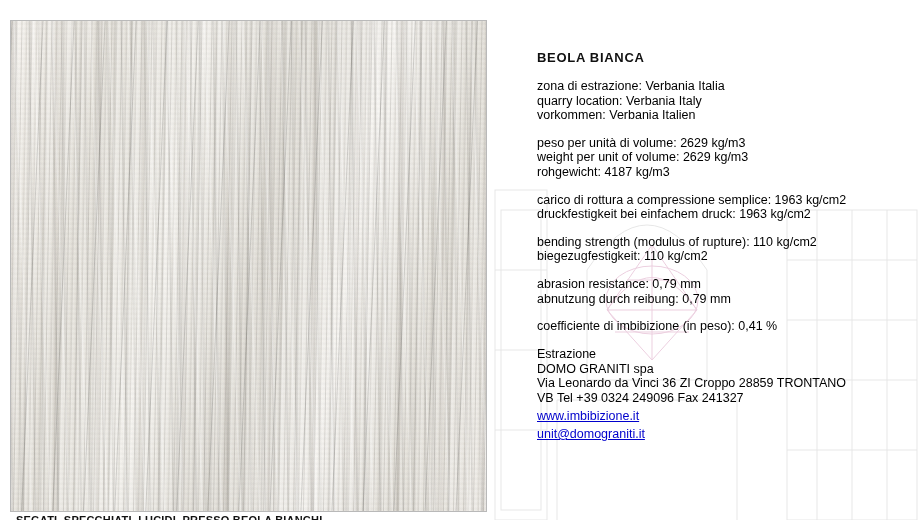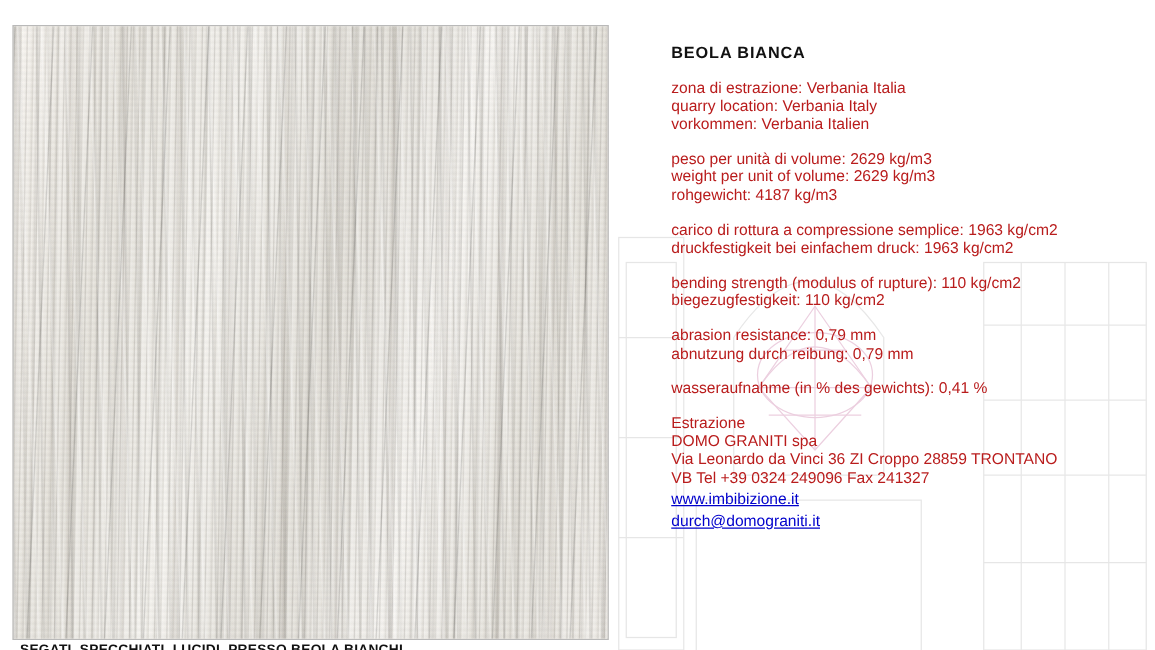--- a/index.html
+++ b/index.html
@@ -70,37 +70,37 @@
     height: 370px;
     overflow: hidden;
     pointer-events: none;
     opacity: 0.5;
   }
 
   
   .info {
     position: absolute;
     left: 537px;
-    top: 34px;
+    top: 50px;
     width: 380px;
   }
   .title {
     font-size: 13px;
     font-weight: bold;
     letter-spacing: 0.7px;
     color: #111;
     margin: 0 0 14px 0;
   }
   .block {
     margin-bottom: 13px;
   }
   .line {
     font-size: 12.5px;
     line-height: 14.6px;
-    color: #b91c1c;
+    color: #000000;
     white-space: nowrap;
   }
   .line.wrap { white-space: normal; }
   .contact {
     margin-top: 2px;
   }
   .contact .line { line-height: 14.8px; }
   a.link {
     color: #0000cc;
     text-decoration: underline;
@@ -174,24 +174,24 @@
     <div class="line">bending strength (modulus of rupture): 110 kg/cm2</div>
     <div class="line">biegezugfestigkeit: 110 kg/cm2</div>
   </div>
 
   <div class="block">
     <div class="line">abrasion resistance: 0,79 mm</div>
     <div class="line">abnutzung durch reibung: 0,79 mm</div>
   </div>
 
   <div class="block">
-    <div class="line">wasseraufnahme (in % des gewichts): 0,41 %</div>
+    <div class="line">coefficiente di imbibizione (in peso): 0,41 %</div>
   </div>
 
   <div class="contact">
     <div class="line">Estrazione</div>
     <div class="line">DOMO GRANITI spa</div>
     <div class="line">Via Leonardo da Vinci 36 ZI Croppo 28859 TRONTANO</div>
     <div class="line">VB Tel +39 0324 249096 Fax 241327</div>
     <div><a class="link" href="#">www.imbibizione.it</a></div>
-    <div><a class="link" href="#">durch@domograniti.it</a></div>
+    <div><a class="link" href="#">unit@domograniti.it</a></div>
   </div>
 </div>
 
 </body></html>

